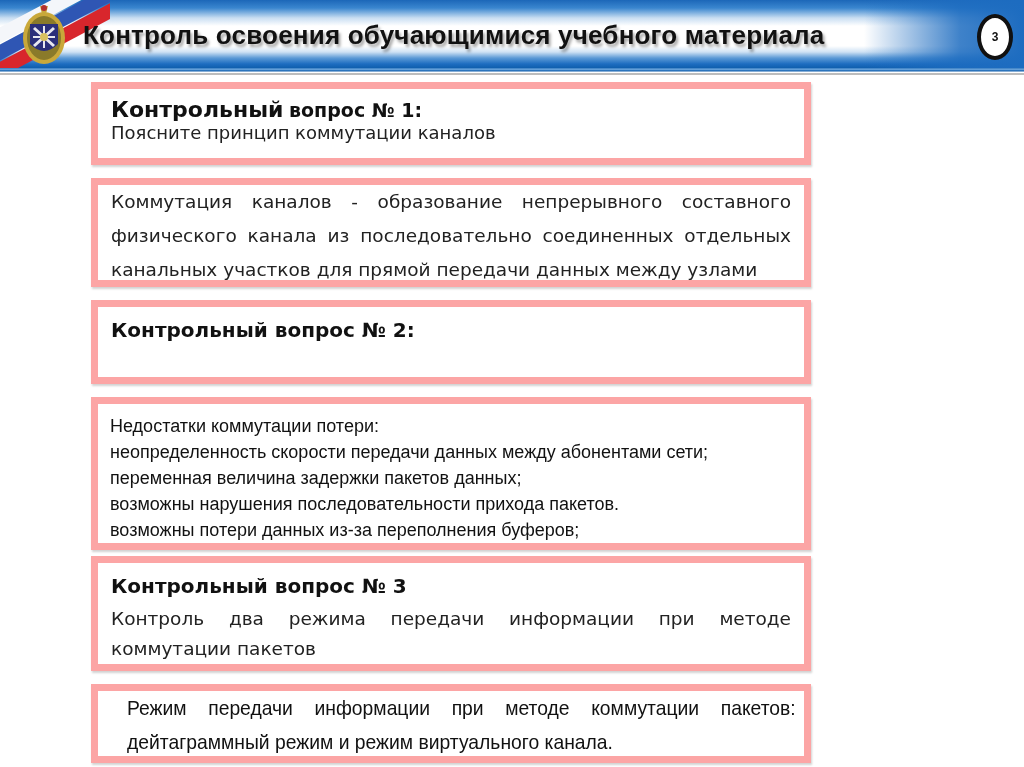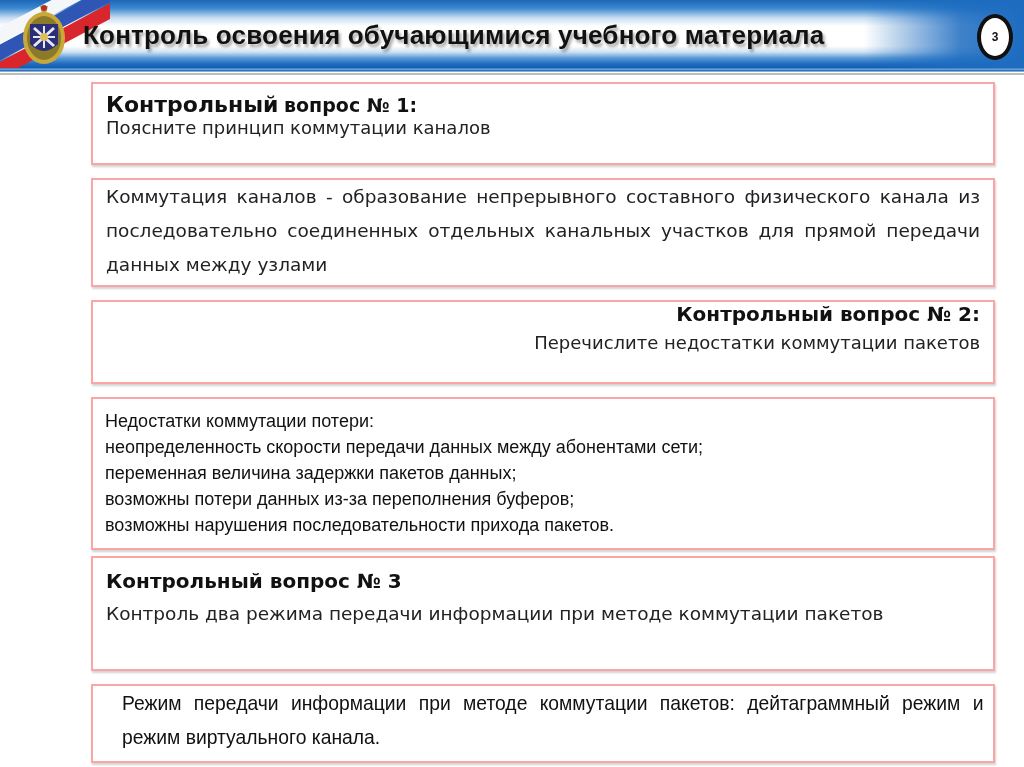--- a/index.html
+++ b/index.html
@@ -37,22 +37,22 @@
       text-shadow: 2px 3px 3px rgba(0,0,0,0.35);
       letter-spacing: 0.2px; white-space: nowrap;
     }
     .page-badge {
       position: absolute; left: 977px; top: 14px; width: 28px; height: 38px;
       border: 4px solid #111; border-radius: 50%;
       background: #fff; display: flex; align-items: center; justify-content: center;
       font-family: "Liberation Sans", sans-serif; font-weight: bold; font-size: 12px; color: #111;
     }
     .box {
-      position: absolute; left: 91px; width: 904px;
-      border: 2px solid #fca5a5; background: #fff;
+      position: absolute; left: 91px; width: 720px;
+      border: 7px solid #fca5a5; background: #fff;
       box-sizing: border-box;
       box-shadow: 1px 2px 2px rgba(0,0,0,0.18);
     }
     .box .inner { padding: 0 13px; }
     .q-title { font-family: "DejaVu Sans", sans-serif; font-weight: bold; color: #111; }
     .q-title .big { font-size: 22px; }
     .q-title .small { font-size: 19px; }
     .q-text { font-size: 18px; color: #222; }
     .just { text-align: justify; text-align-last: auto; }
     .a1 { font-size: 18.5px; line-height: 34px; text-align: justify; color: #222; }
@@ -95,35 +95,34 @@
   </div>
 </div>
 
 <div class="box" style="top:178px; height:109px;">
   <div class="inner" style="">
     <div class="a1">Коммутация каналов - образование непрерывного составного физического канала из последовательно соединенных отдельных канальных участков для прямой передачи данных между узлами</div>
   </div>
 </div>
 
 <div class="box" style="top:300px; height:84px;">
-  <div class="inner" style="text-align:right;">
+  <div class="inner" style="padding-top:11px;">
     <div class="q-title">
       <span class="small" style="font-size:20px;">Контрольный вопрос № 2:</span>
     </div>
-    <div class="q-text" style="margin-top:6px;">Перечислите недостатки коммутации пакетов</div>
   </div>
 </div>
 
 <div class="box" style="top:397px; height:153px;">
   <div class="inner" style="padding-top:9px; padding-left:12px;">
     <div class="a2">Недостатки коммутации потери:</div>
     <div class="a2">неопределенность скорости передачи данных между абонентами сети;</div>
     <div class="a2">переменная величина задержки пакетов данных;</div>
+    <div class="a2">возможны нарушения последовательности прихода пакетов.</div>
     <div class="a2">возможны потери данных из-за переполнения буферов;</div>
-    <div class="a2">возможны нарушения последовательности прихода пакетов.</div>
   </div>
 </div>
 
 <div class="box" style="top:556px; height:115px;">
   <div class="inner" style="padding-top:11px;">
     <div class="q-title">
       <span class="small" style="font-size:20px;margin-top:48px;">Контрольный вопрос № 3</span>
     </div>
     <div class="q-text just" style="margin-top:6px; line-height:30px; font-size:18.5px;">Контроль два режима передачи информации при методе коммутации пакетов</div>
   </div>

